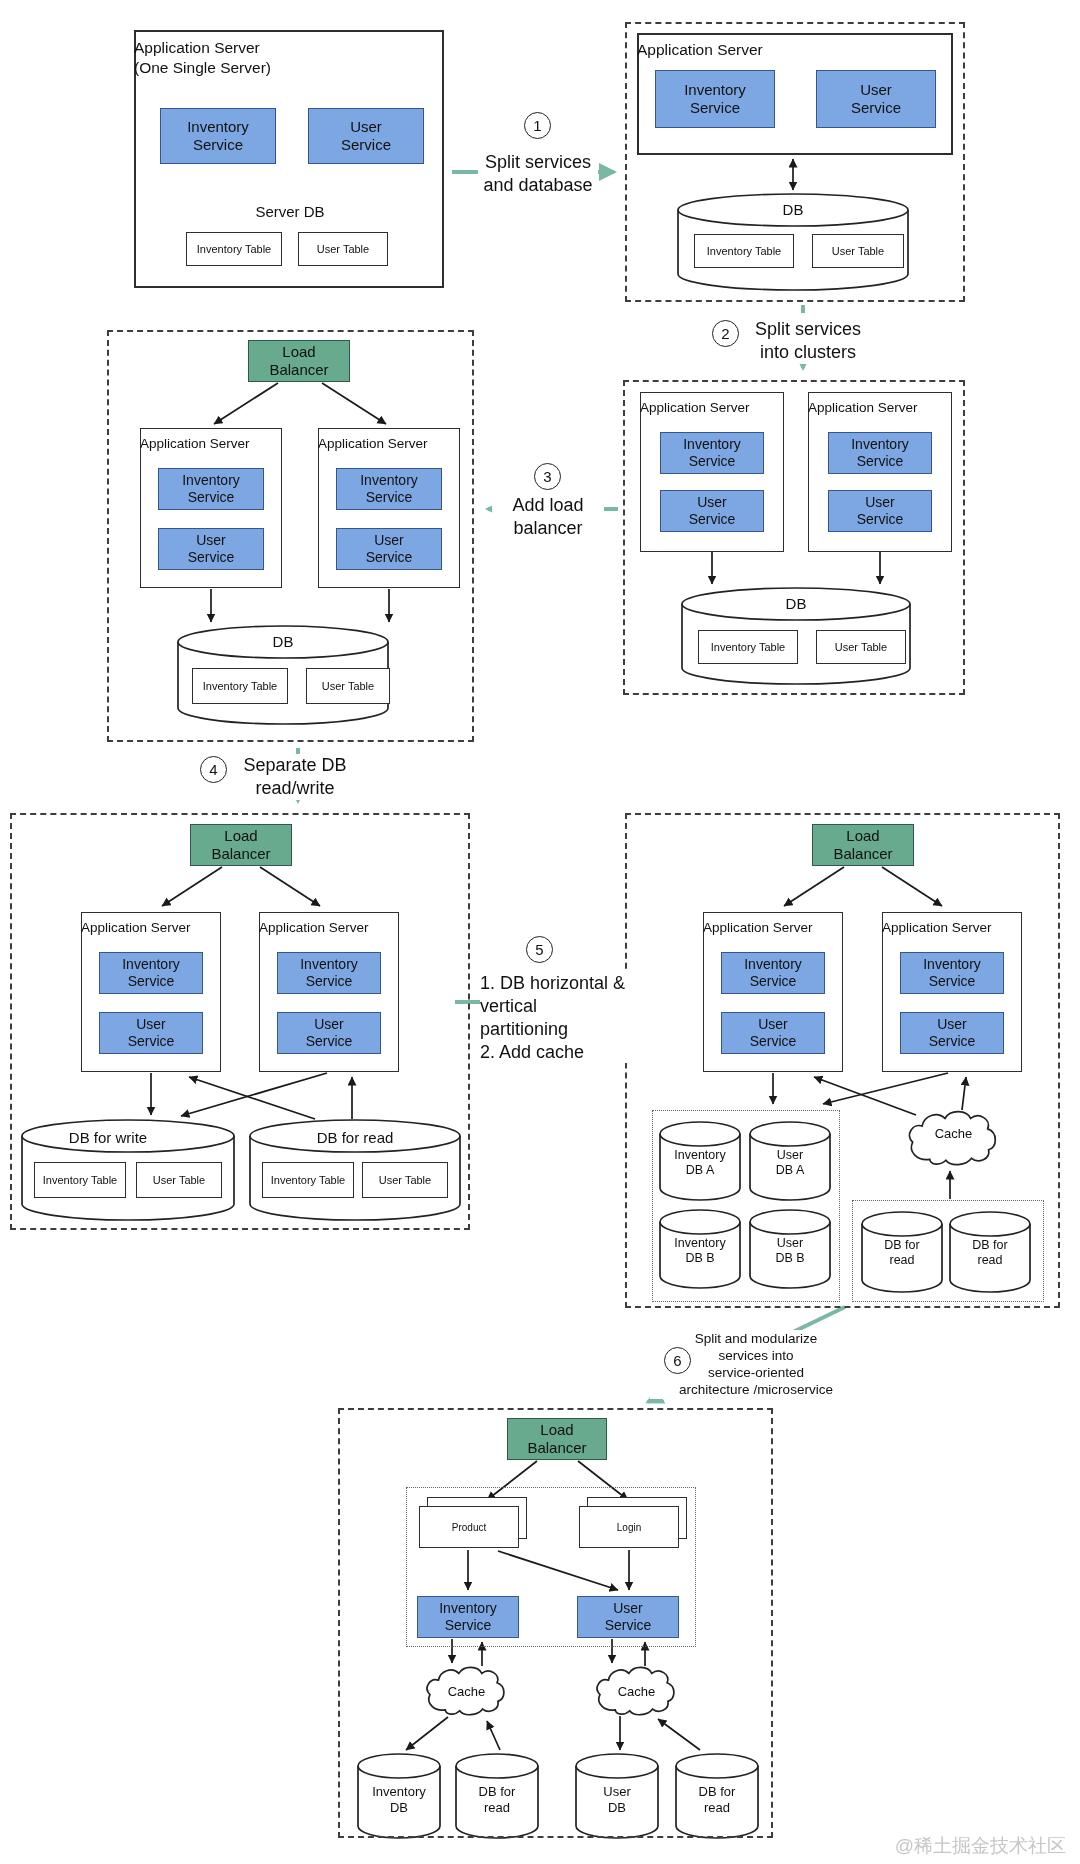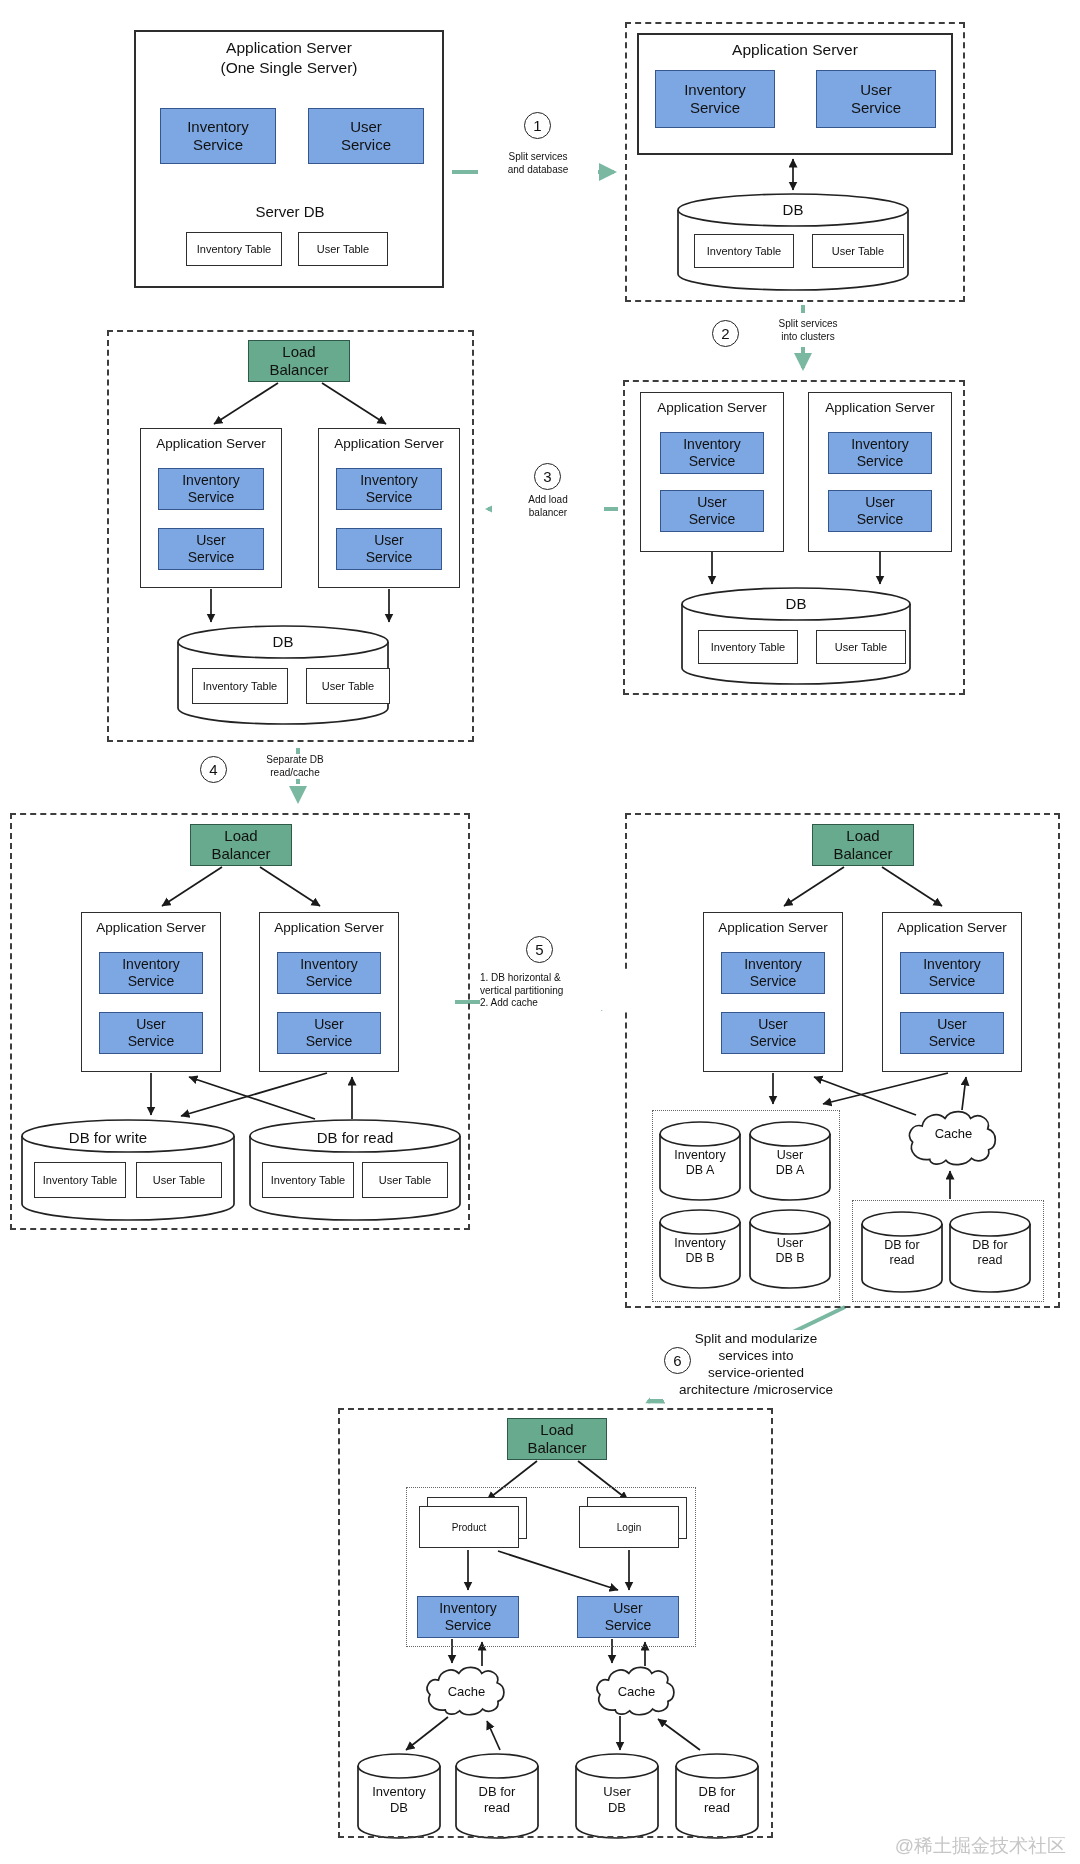--- a/index.html
+++ b/index.html
@@ -12,28 +12,28 @@
   .solid{border:2px solid #2e2e2e;background:#fff}
   .srv{border:1.6px solid #2e2e2e;background:#fff}
   .dot{border:1.5px dotted #666}
   .blue{background:#7da7e2;border:1.6px solid #36578e;display:flex;align-items:center;
         justify-content:center;text-align:center;white-space:pre-line;line-height:1.22;font-size:14px}
   .big{font-size:15px}
   .greenbox{background:#68aa8d;border:1.6px solid #2f5a49;display:flex;align-items:center;
         justify-content:center;text-align:center;white-space:pre-line;line-height:1.2;font-size:15px}
   .tbl{border:1.4px solid #2e2e2e;background:#fff;display:flex;align-items:center;
        justify-content:center;font-size:11px;white-space:nowrap}
-  .ttl{text-align:center;white-space:pre-line;line-height:1.32;font-size:13.5px}
+  .ttl{text-align:left;white-space:pre-line;line-height:1.32;font-size:13.5px}
   .ttl.big{font-size:15.5px}
   .cyl{ text-align:center;white-space:pre-line;font-size:15px;line-height:1.2}
   .cyl.sm{font-size:12.5px}
   .cyl.m{font-size:13px}
   .circ{width:27px;height:27px;border:1.6px solid #222;border-radius:50%;background:#fff;
         display:flex;align-items:center;justify-content:center;font-size:15px;z-index:3}
-  .steptx{white-space:pre-line;text-align:center;font-size:10px;line-height:1.27;background:#fff;z-index:3}
+  .steptx{white-space:pre-line;text-align:center;font-size:18px;line-height:1.27;background:#fff;z-index:3}
   .ta-l{text-align:left}
   .steptx.s6{font-size:13.5px}
   .stackb{border:1.6px solid #2e2e2e;background:#fff}
   .fpanel{border:1.6px solid #2e2e2e;background:#fff;display:flex;align-items:center;
           justify-content:center;font-size:10px}
   .wm{color:#c6c6c6;font-size:19px;text-align:right}
 </style>
 </head>
 <body>
 
@@ -317,21 +317,21 @@
 
 <div class="el steptx" style="left:752px;top:318px;width:112px">Split services
 into clusters</div>
 <div class="el circ" style="left:712px;top:320px">2</div>
 
 <div class="el steptx" style="left:492px;top:494px;width:112px">Add load
 balancer</div>
 <div class="el circ" style="left:534px;top:463px">3</div>
 
 <div class="el steptx" style="left:240px;top:754px;width:110px">Separate DB
-read/cache</div>
+read/write</div>
 <div class="el circ" style="left:200px;top:756px">4</div>
 
 <div class="el steptx ta-l" style="left:480px;top:972px;width:150px">1. DB horizontal &amp;
 vertical partitioning
 2. Add cache</div>
 <div class="el circ" style="left:526px;top:936px">5</div>
 
 <div class="el steptx s6" style="left:650px;top:1330px;width:212px">Split and modularize
 services into
 service-oriented

